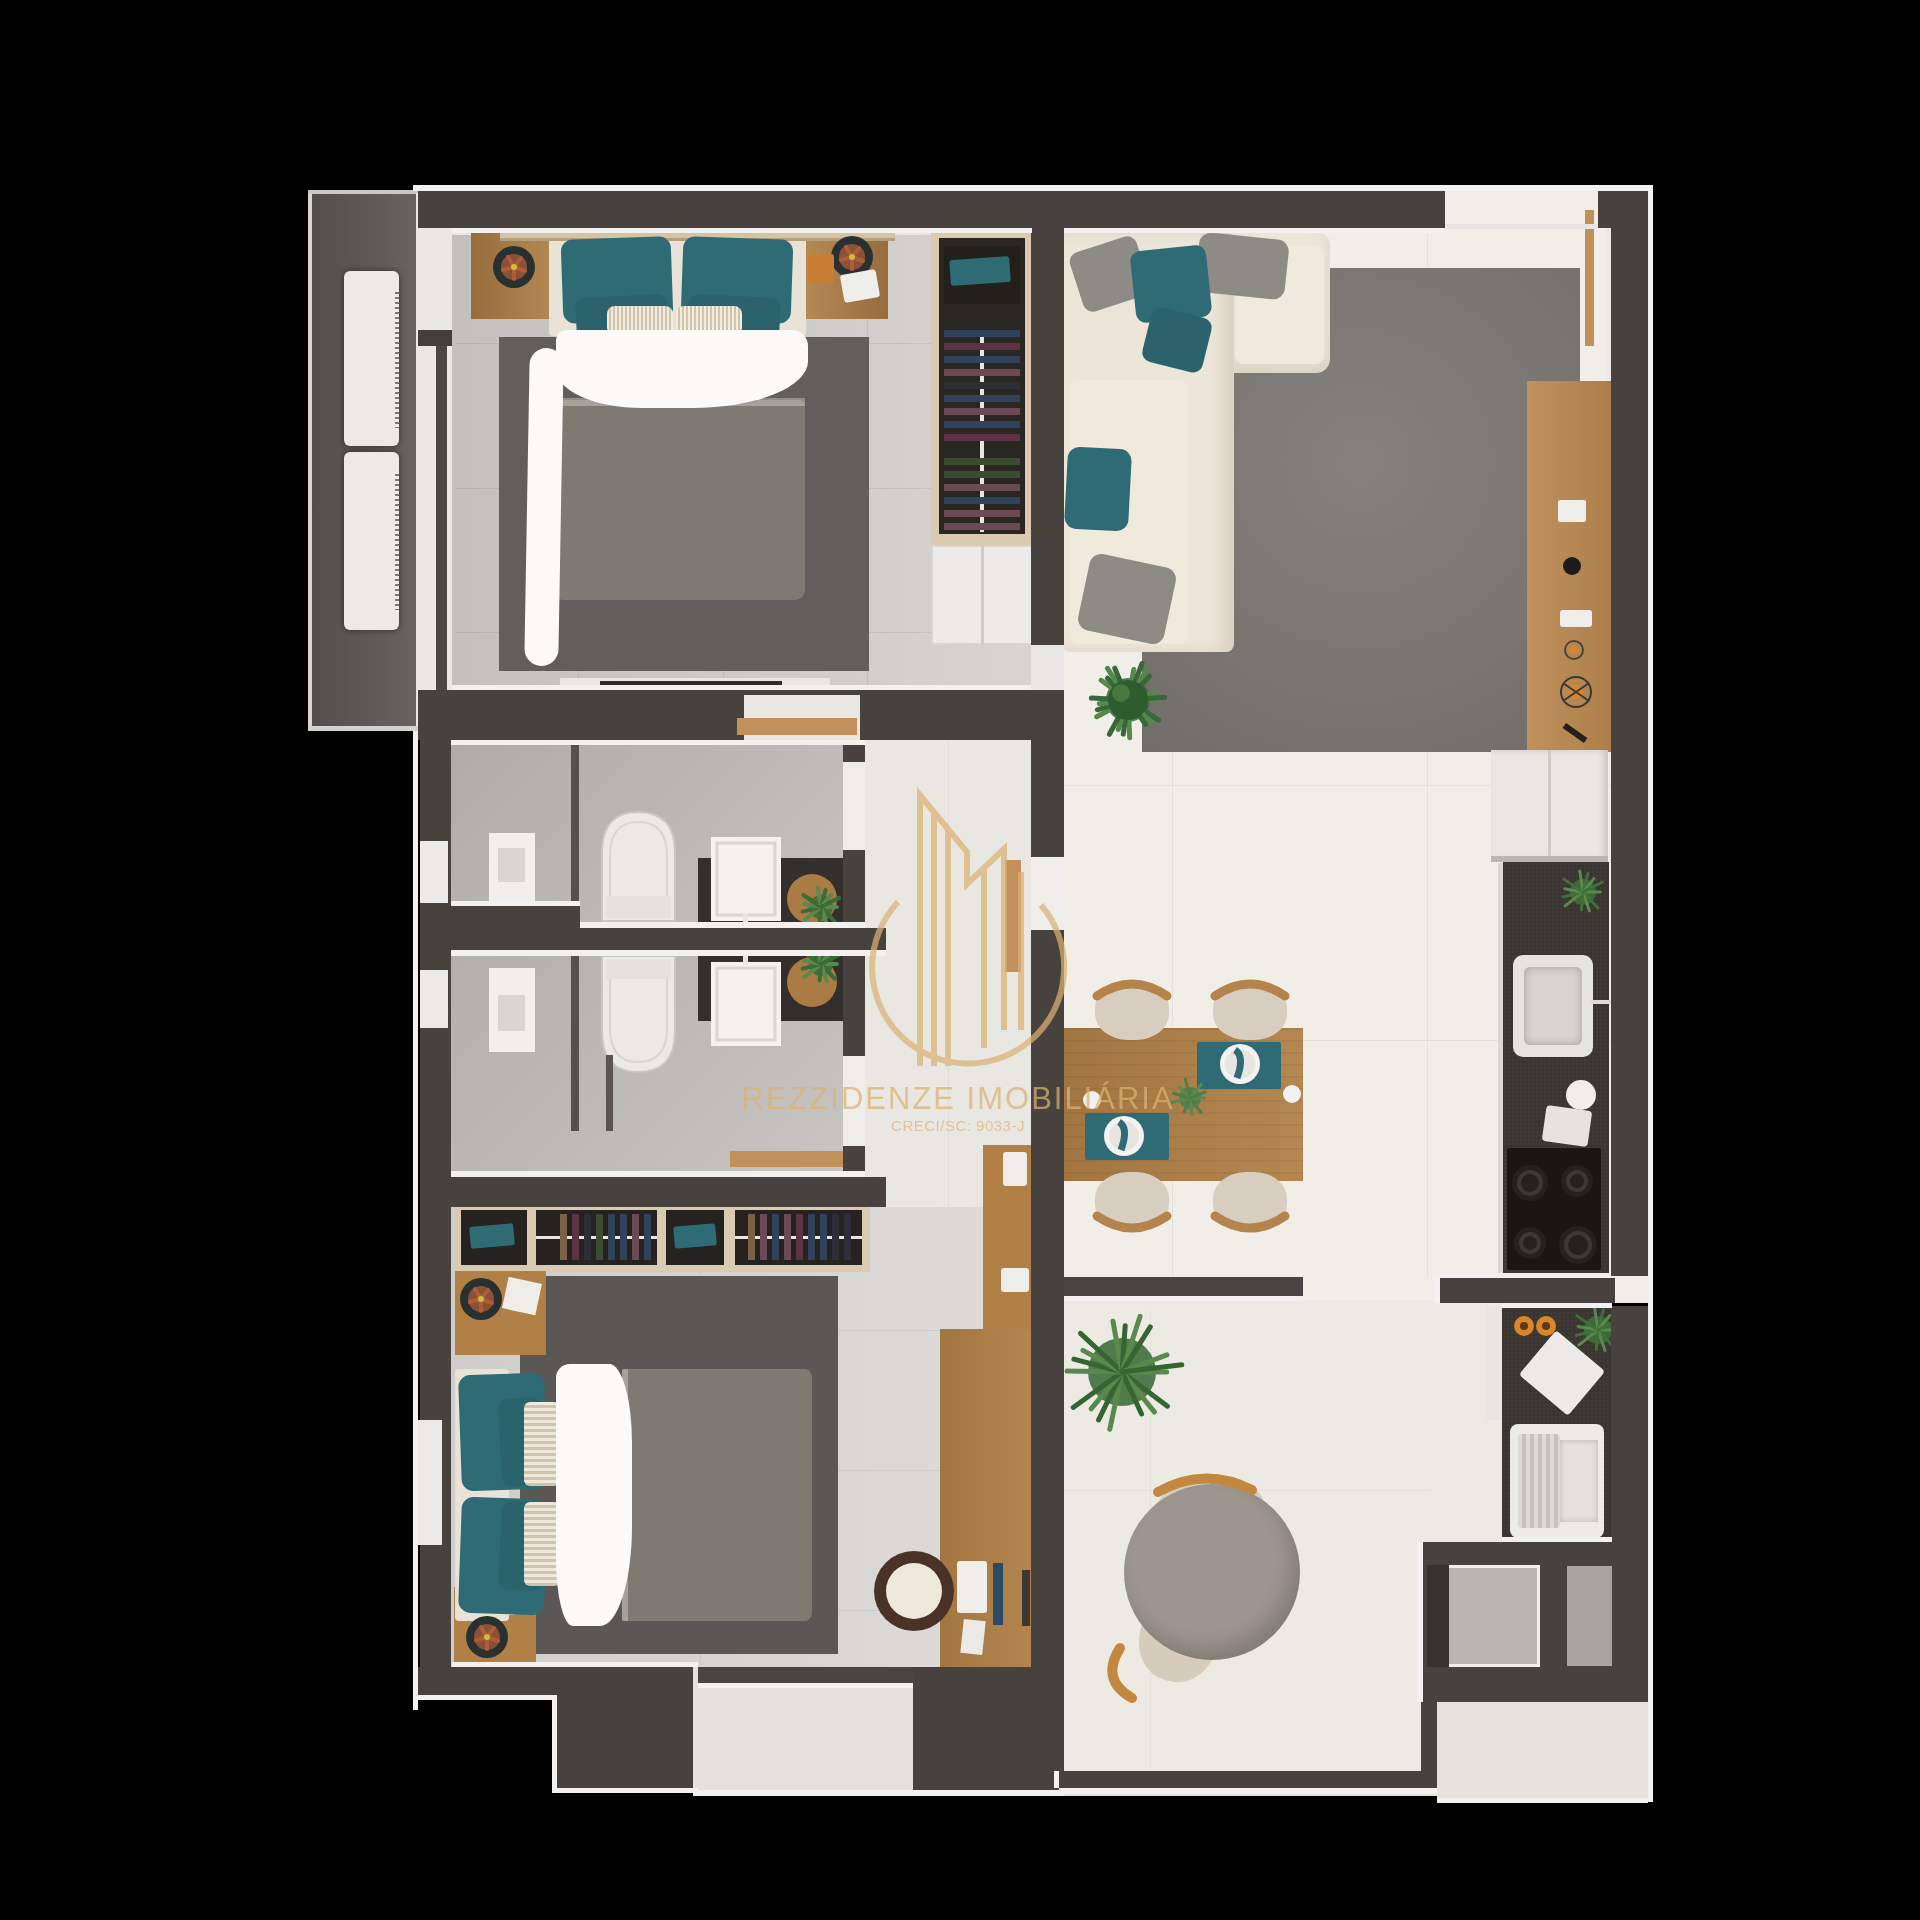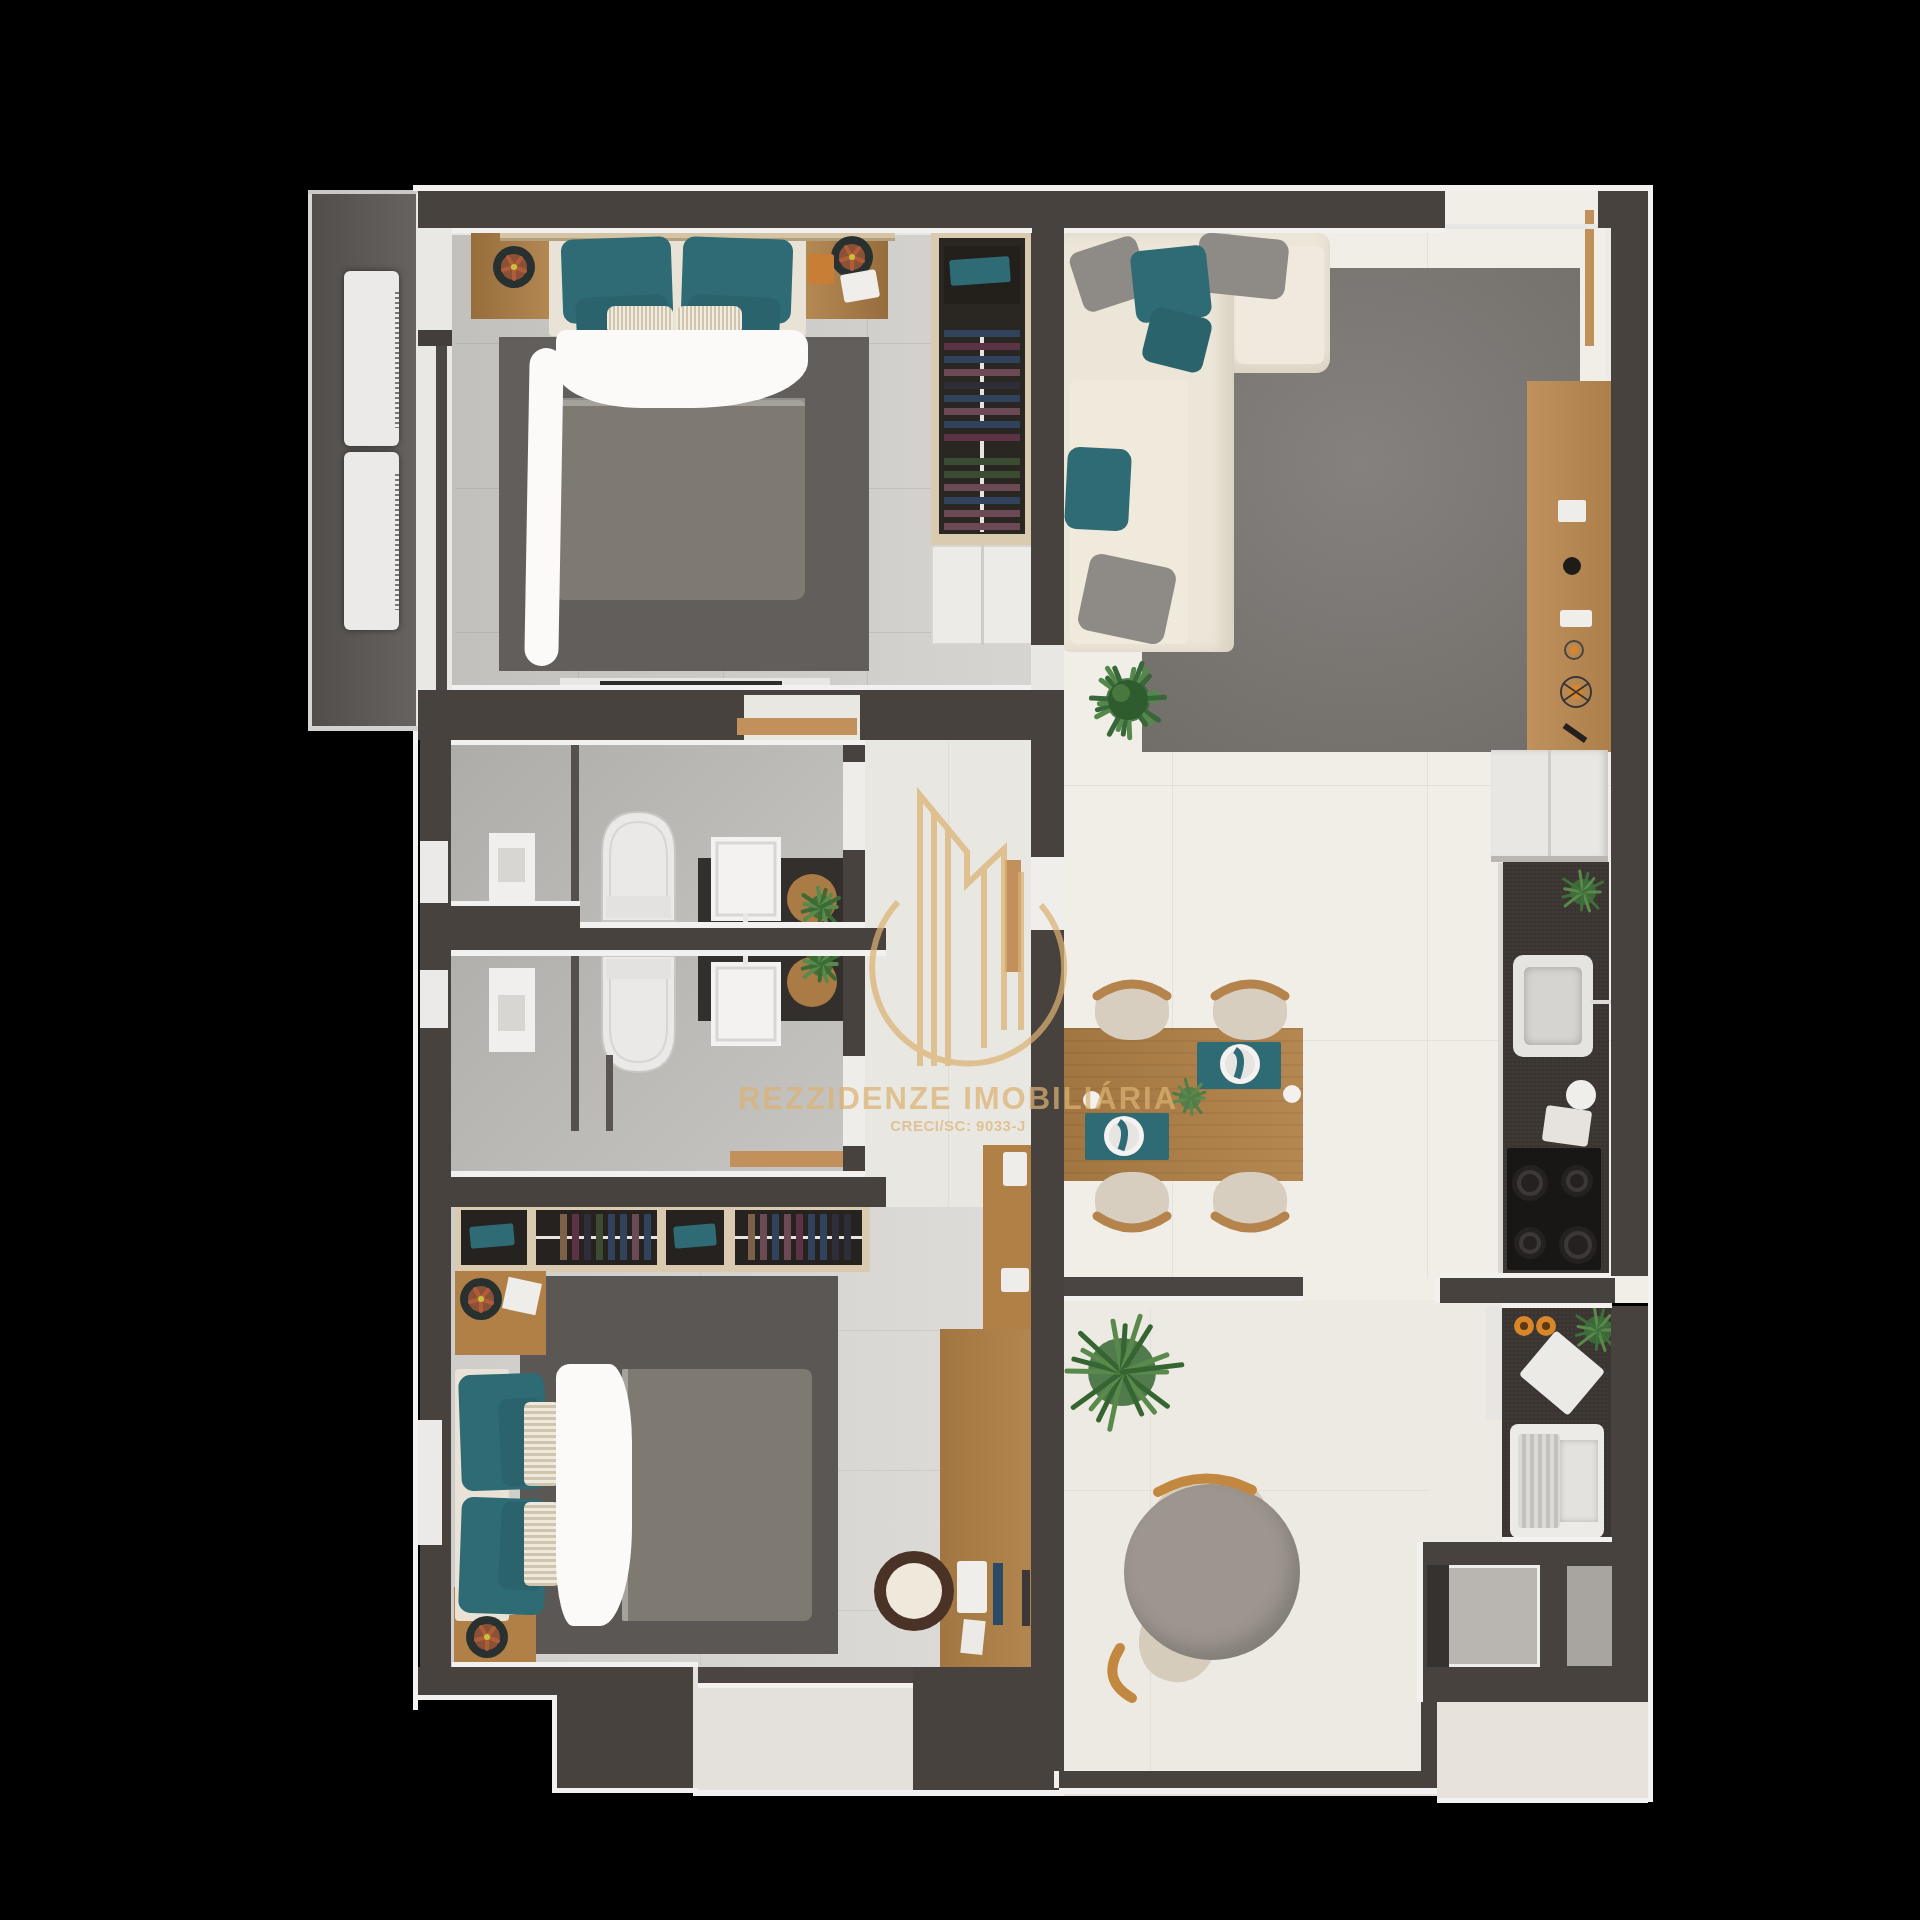--- a/index.html
+++ b/index.html
@@ -1,14 +1,14 @@
 <!DOCTYPE html>
 <html><head><meta charset="utf-8"><style>
 html,body{margin:0;padding:0;background:#000;}
-#c{position:relative;width:1920px;height:1920px;background:#000;overflow:hidden;font-family:"Liberation Sans",sans-serif;font-weight:bold;}
+#c{position:relative;width:1920px;height:1920px;background:#000;overflow:hidden;font-family:"Liberation Sans",sans-serif;}
 .a{position:absolute;}
 </style></head><body>
 <div id="c">
 <div class="a" style="left:308px;top:190px;width:110px;height:541px;background:linear-gradient(90deg,#514d4a,#676360);"></div>
 <div class="a" style="left:308px;top:190px;width:4px;height:541px;background:#d8d7d5;"></div>
 <div class="a" style="left:308px;top:190px;width:110px;height:4px;background:#c9c8c6;"></div>
 <div class="a" style="left:308px;top:726px;width:110px;height:5px;background:#d3d2d0;"></div>
 <div class="a" style="left:344px;top:271px;width:55px;height:175px;background:#eceae8;border-radius:6px;box-shadow:0 0 6px rgba(0,0,0,.5);"></div>
 <div class="a" style="left:344px;top:452px;width:55px;height:178px;background:#eceae8;border-radius:6px;box-shadow:0 0 6px rgba(0,0,0,.5);"></div>
 <div class="a" style="left:395px;top:292px;width:4px;height:136px;background:repeating-linear-gradient(180deg,#777 0 2px,#eee 2px 5px);"></div>

